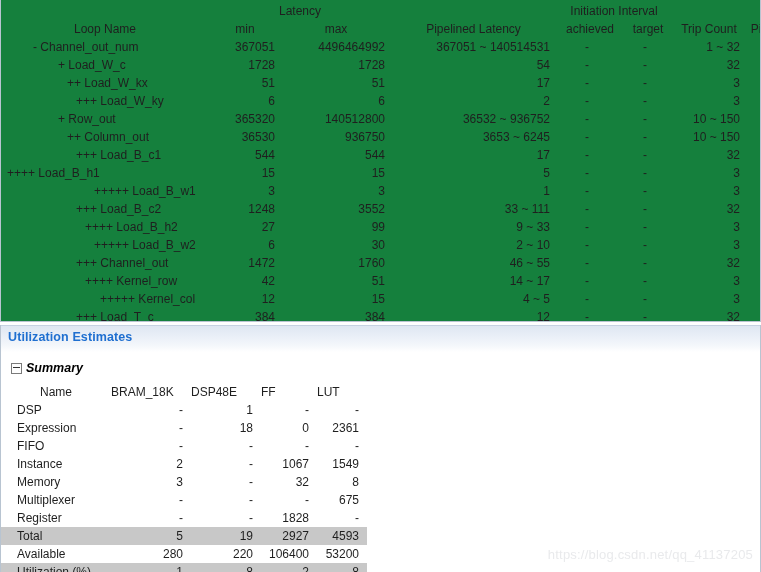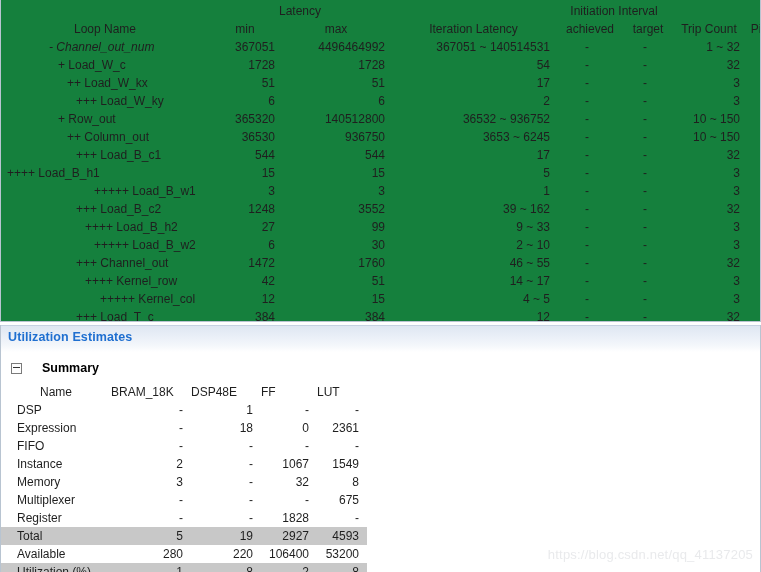--- a/index.html
+++ b/index.html
@@ -102,21 +102,22 @@
     color: #1f6fd0;
     letter-spacing: 0.1px;
   }
 
   #summary-head {
     position: absolute;
     left: 10px;
     top: 36px;
     display: flex;
     align-items: center;
-    gap: 20px;
+    gap: 4px;
+    font-style: italic;
   }
   .expander {
     width: 9px;
     height: 9px;
     border: 1px solid #7a7a7a;
     background: #fdfdfd;
     position: relative;
     display: inline-block;
   }
   .expander::before {
@@ -183,30 +184,30 @@
         <th class="grp-head" colspan="2">Latency</th>
         <th></th>
         <th class="grp-head" colspan="2">Initiation Interval</th>
         <th></th>
         <th></th>
       </tr>
       <tr>
         <th>Loop Name</th>
         <th>min</th>
         <th>max</th>
-        <th>Iteration Latency</th>
+        <th>Pipelined Latency</th>
         <th>achieved</th>
         <th>target</th>
         <th>Trip Count</th>
         <th class="r">Pipelined</th>
       </tr>
     </thead>
     <tbody id="loop-body">
         <tr>
-          <td class="name" style="padding-left: 48px; font-style: italic;">- Channel_out_num</td>
+          <td class="name" style="padding-left: 32px;">- Channel_out_num</td>
           <td class="num">367051</td>
           <td class="num">4496464992</td>
           <td class="num">367051 ~ 140514531</td>
           <td class="num" style="text-align: center;">-</td>
           <td class="num" style="text-align: center;">-</td>
           <td class="num">1 ~ 32</td>
           <td class="num">no</td>
         </tr>
         <tr>
           <td class="name" style="padding-left: 57px;">+ Load_W_c</td>
@@ -285,21 +286,21 @@
           <td class="num">1</td>
           <td class="num" style="text-align: center;">-</td>
           <td class="num" style="text-align: center;">-</td>
           <td class="num">3</td>
           <td class="num">no</td>
         </tr>
         <tr>
           <td class="name" style="padding-left: 75px;">+++ Load_B_c2</td>
           <td class="num">1248</td>
           <td class="num">3552</td>
-          <td class="num">39 ~ 162</td>
+          <td class="num">33 ~ 111</td>
           <td class="num" style="text-align: center;">-</td>
           <td class="num" style="text-align: center;">-</td>
           <td class="num">32</td>
           <td class="num">no</td>
         </tr>
         <tr>
           <td class="name" style="padding-left: 84px;">++++ Load_B_h2</td>
           <td class="num">27</td>
           <td class="num">99</td>
           <td class="num">9 ~ 33</td>

